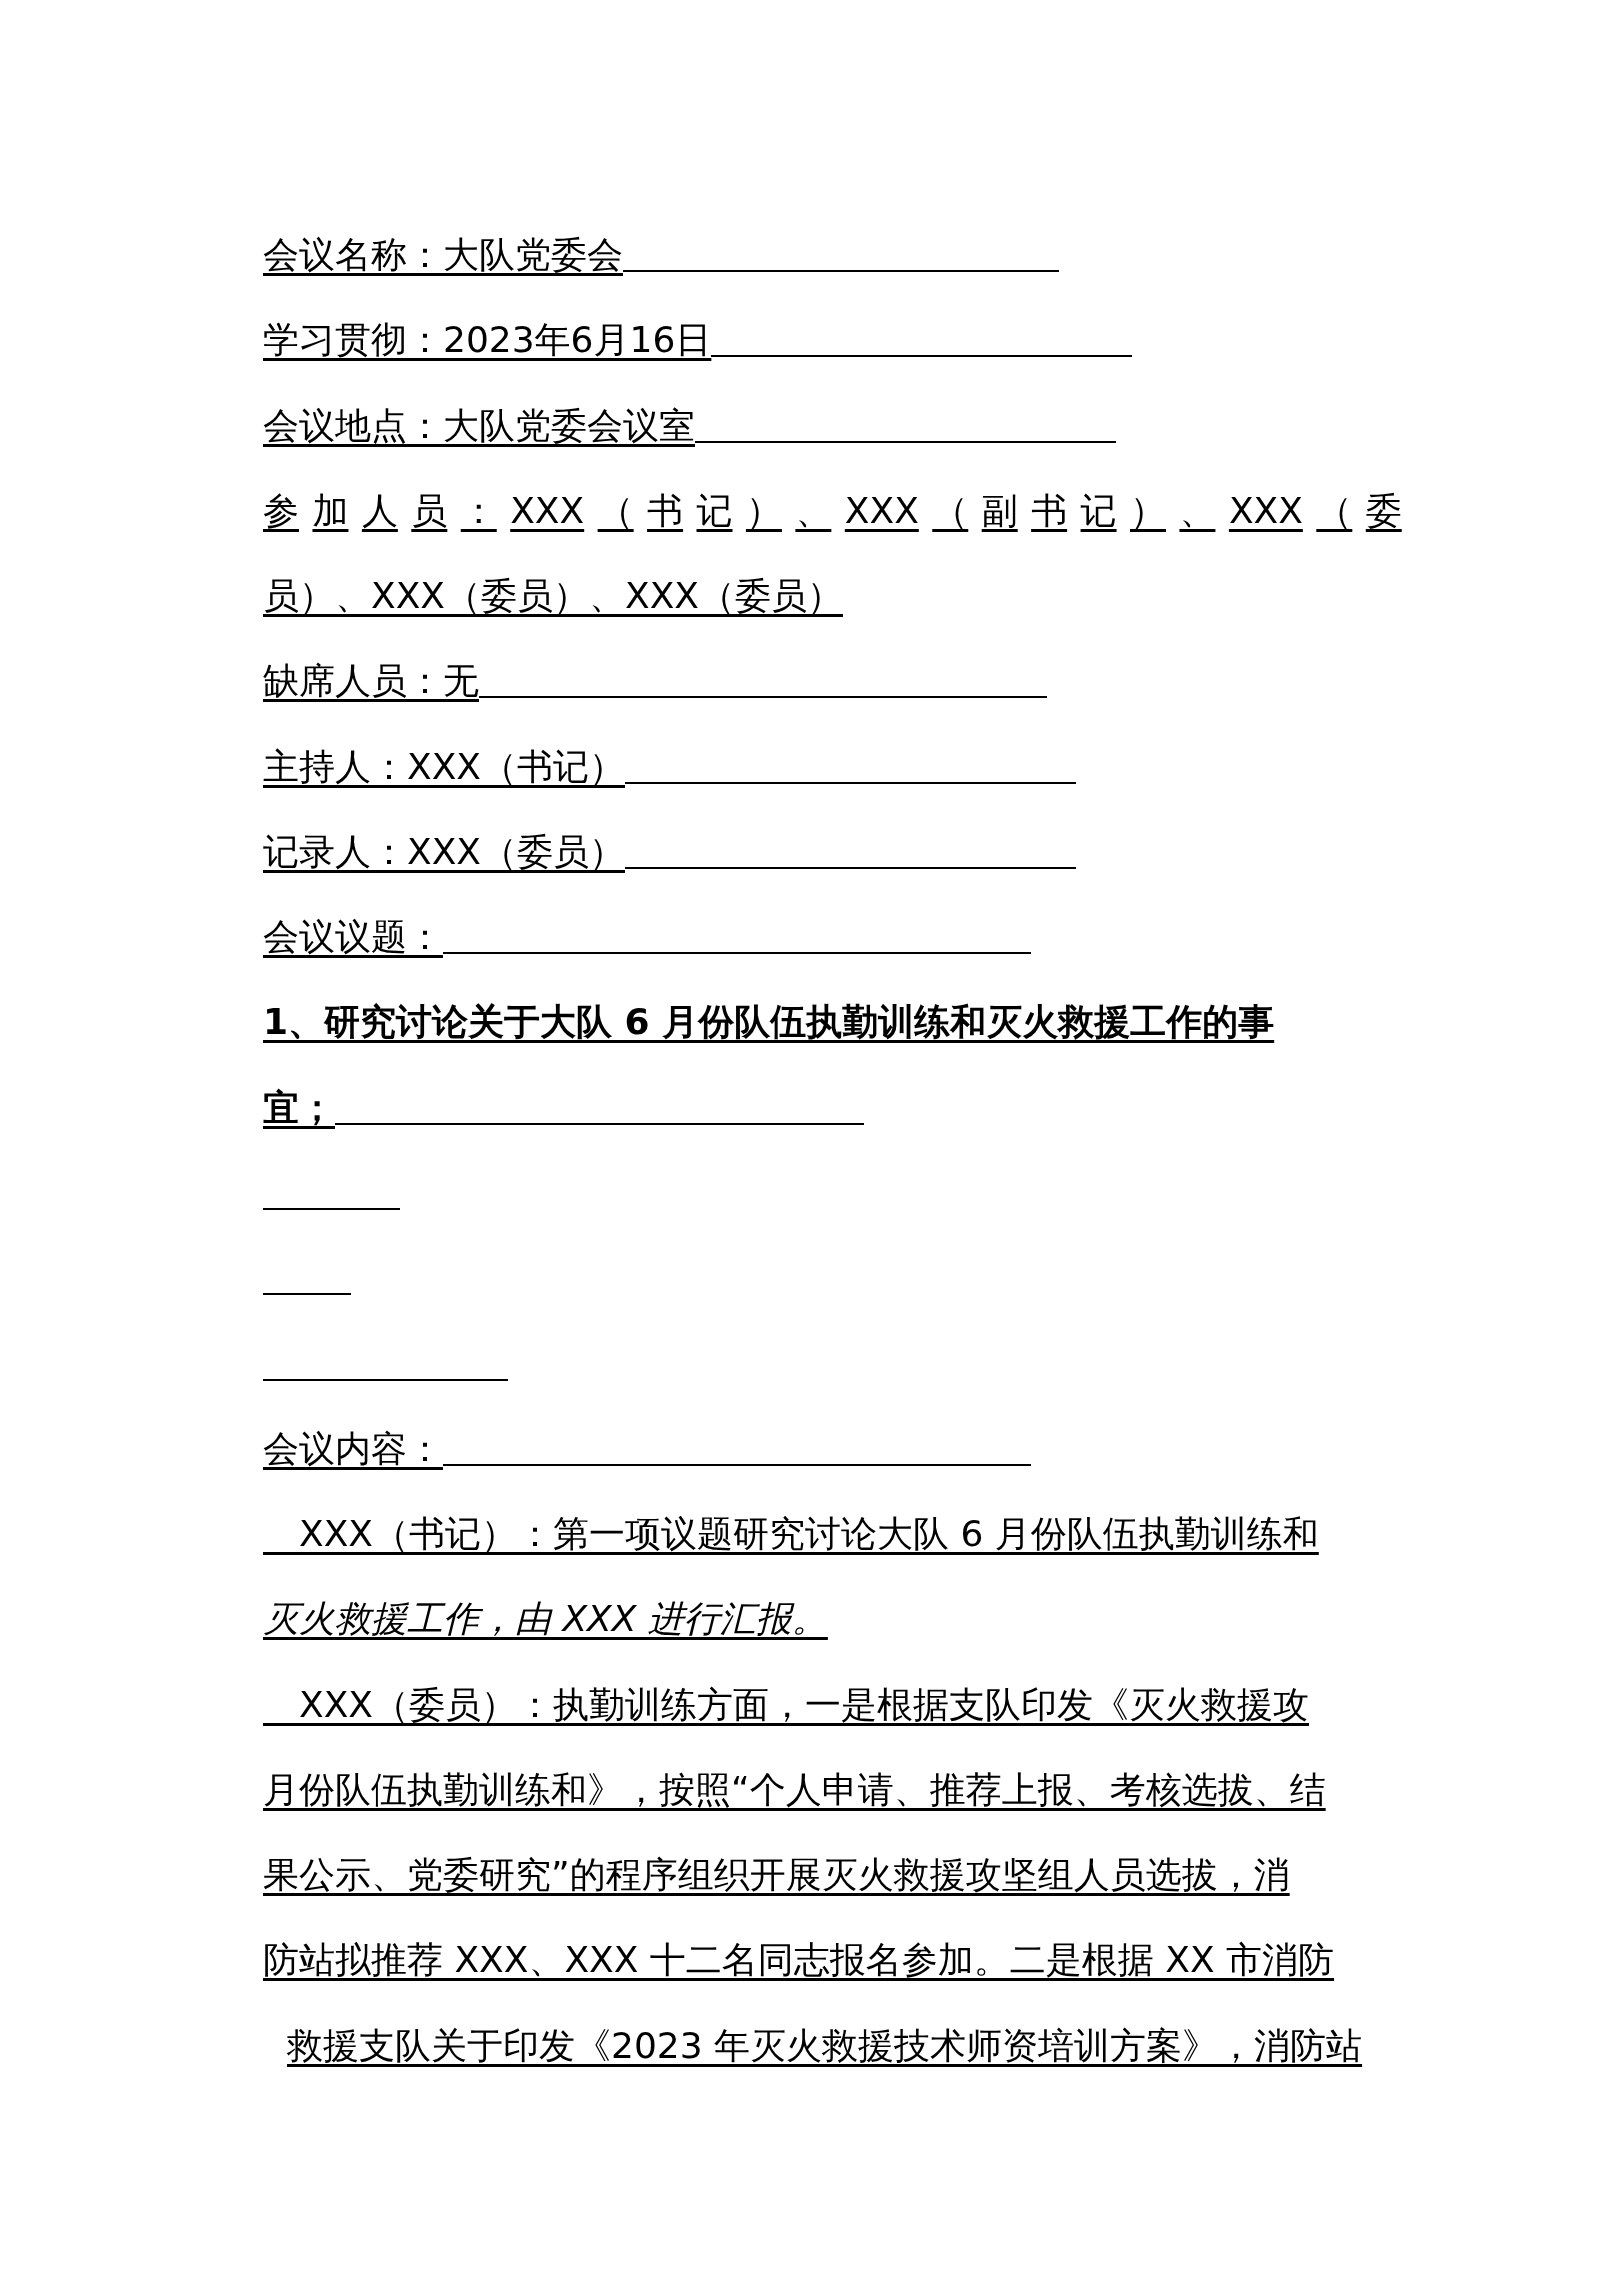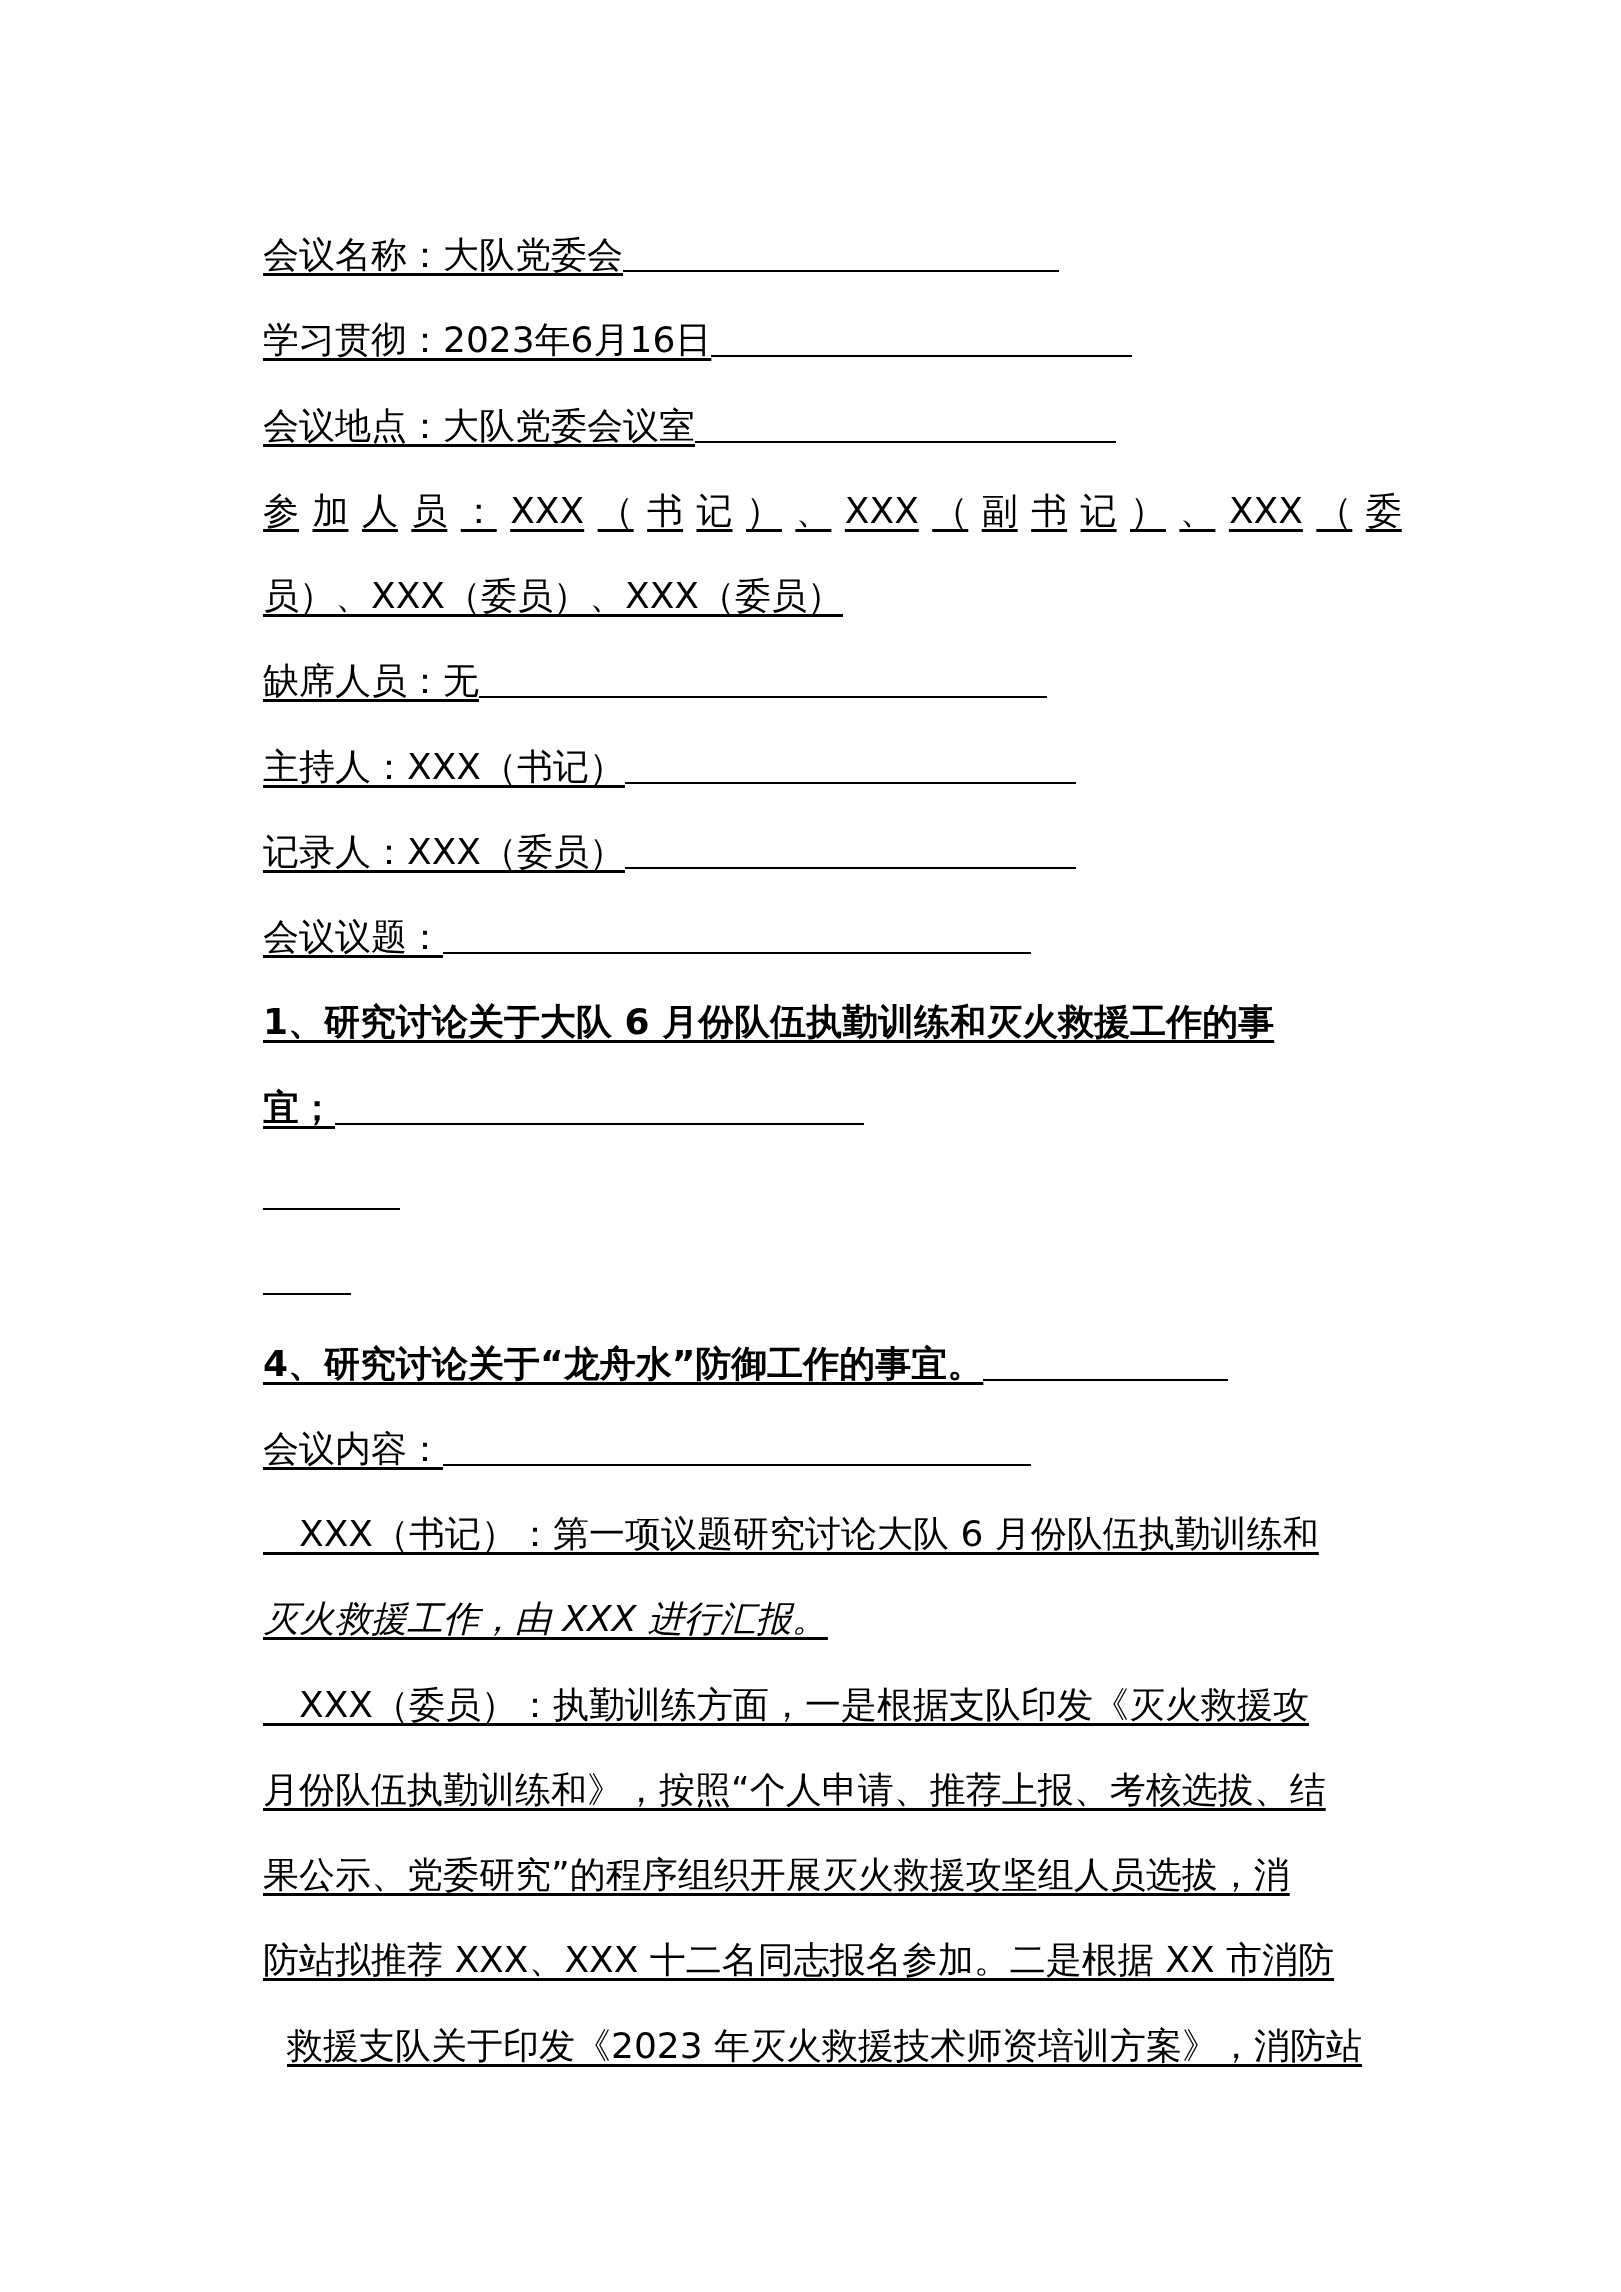--- a/index.html
+++ b/index.html
@@ -80,21 +80,21 @@
   <div class="line bold" style="top:853px;">
     <span class="t">宜；</span><span class="fill" style="width:529px;"></span>
   </div>
   <div class="line bold" style="top:938px;">
     <span class="fill" style="width:137px;"></span>
   </div>
   <div class="line bold" style="top:1023px;">
     <span class="fill" style="width:88px;"></span>
   </div>
   <div class="line bold" style="top:1109px;">
-    <span class="t">4、研究讨论关于“龙舟水”防御工作的事宜。</span><span class="fill" style="width:245px;"></span>
+    <span class="fill" style="width:245px;"></span>
   </div>
 
   <div class="line" style="top:1194px;">
     <span class="t">会议内容：</span><span class="fill" style="width:588px;"></span>
   </div>
 
   <div class="line" style="top:1279px;">
     <span class="t">　XXX（书记）：第一项议题研究讨论大队 6 月份队伍执勤训练和</span>
   </div>
   <div class="line" style="top:1364px;font-style:italic;">

